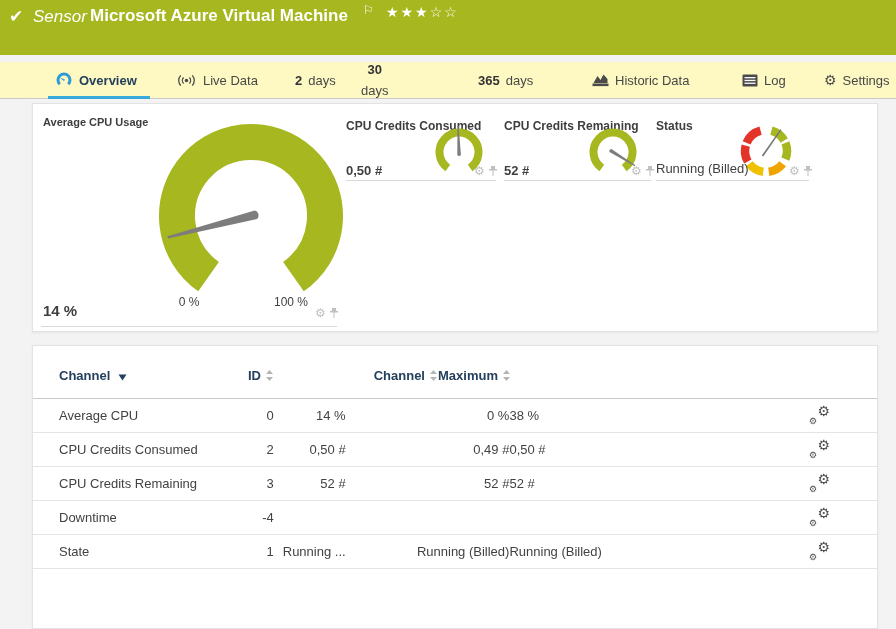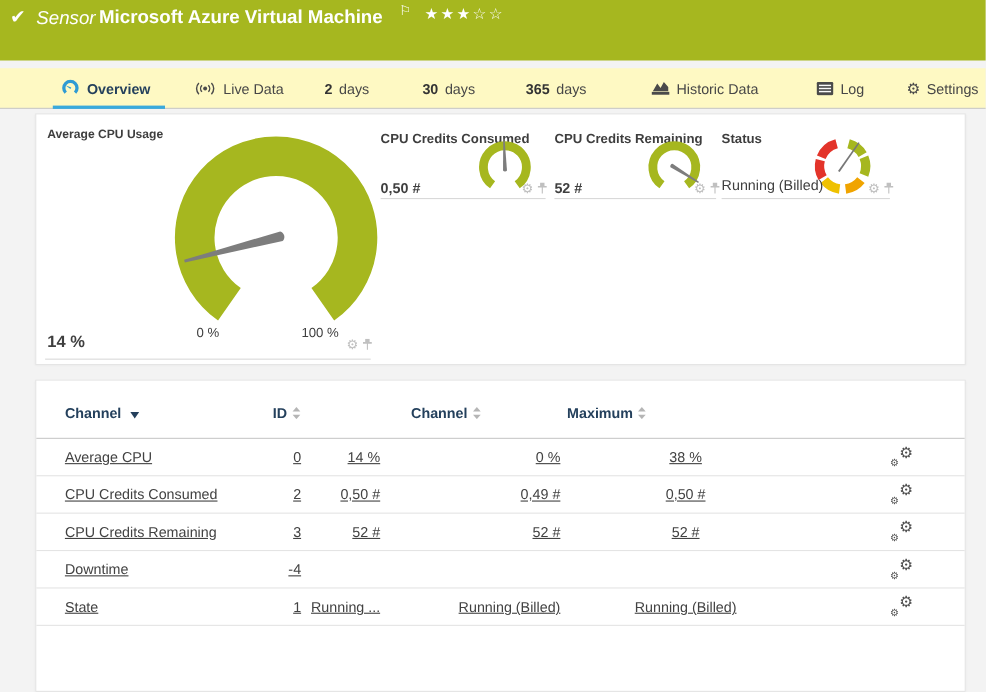--- a/index.html
+++ b/index.html
@@ -47,26 +47,26 @@
   .ring-green{stroke:var(--accent-green,#a6b71f);fill:none;}
   .seg-green{stroke:var(--accent-green,#a6b71f);fill:none;}
   .seg-red{stroke:var(--status-red,#e3342a);fill:none;}
   .seg-yellow{stroke:var(--status-yellow,#efc100);fill:none;}
   .seg-orange{stroke:var(--status-orange,#f0a400);fill:none;}
   .needle{fill:var(--needle-gray,#7d7d7d);}
   
   .ctable{margin-top:22px;font-size:13px;}
   .thead{display:flex;align-items:flex-start;padding-bottom:15px;border-bottom:1px solid #c9c9c9;
          font-weight:bold;color:#24405c;}
-  .trow{display:flex;align-items:center;height:33px;border-bottom:1px solid #e4e4e4;color:#424242;text-decoration:underline;}
+  .trow{display:flex;align-items:center;height:33px;border-bottom:1px solid #e4e4e4;color:#424242;}
   .col-channel{width:180px;padding-left:26px;text-align:left;}
   .col-id{width:35px;text-align:right;}
   .col-last{width:72px;text-align:right;}
   .col-min{width:164px;text-align:right;}
-  .col-max{width:228px;text-align:center;}
+  .col-max{width:228px;text-align:left;}
   .col-edit{width:140px;display:flex;justify-content:center;padding-left:25px;box-sizing:border-box;}
   .col-last .wrap{display:inline-block;max-width:42px;line-height:1.35;}
   .sorticon{margin-left:4px;vertical-align:-1px;}
   .cell-trunc{white-space:nowrap;overflow:hidden;}
   .gears{position:relative;width:21px;height:17px;display:inline-block;color:#4e4e4e;cursor:pointer;}
   .g-big{position:absolute;right:0;top:-3px;font-size:14px;line-height:1;}
   .g-small{position:absolute;left:0;bottom:-2px;font-size:9px;line-height:1;}
 </style>
 </head>
 <body>
@@ -93,21 +93,21 @@
       <circle cx="10.5" cy="6.5" r="1.8" fill="#4a4a4a"></circle>
       <path d="M7.6 3.5 A4.3 4.3 0 0 0 7.6 9.5 M4.8 1.4 A7.3 7.3 0 0 0 4.8 11.6" fill="none" stroke="#4a4a4a" stroke-width="1.3"></path>
       <path d="M13.4 3.5 A4.3 4.3 0 0 1 13.4 9.5 M16.2 1.4 A7.3 7.3 0 0 1 16.2 11.6" fill="none" stroke="#4a4a4a" stroke-width="1.3"></path>
     </svg>
     <span>Live Data</span>
   </div>
   <div class="tab" style="left:295px;">
     <span class="num">2</span>
     <span>days</span>
   </div>
-  <div class="tab" style="left:384px;">
+  <div class="tab" style="left:361px;flex-direction:column;">
     <span class="num">30</span>
     <span>days</span>
   </div>
   <div class="tab" style="left:478px;">
     <span class="num">365</span>
     <span>days</span>
   </div>
   <div class="tab" style="left:592px;">
     <svg class="glyph" width="17" height="14" viewBox="0 0 17 14">
       <rect x="0.5" y="10.5" width="16" height="2.6" fill="#4a4a4a"></rect>

